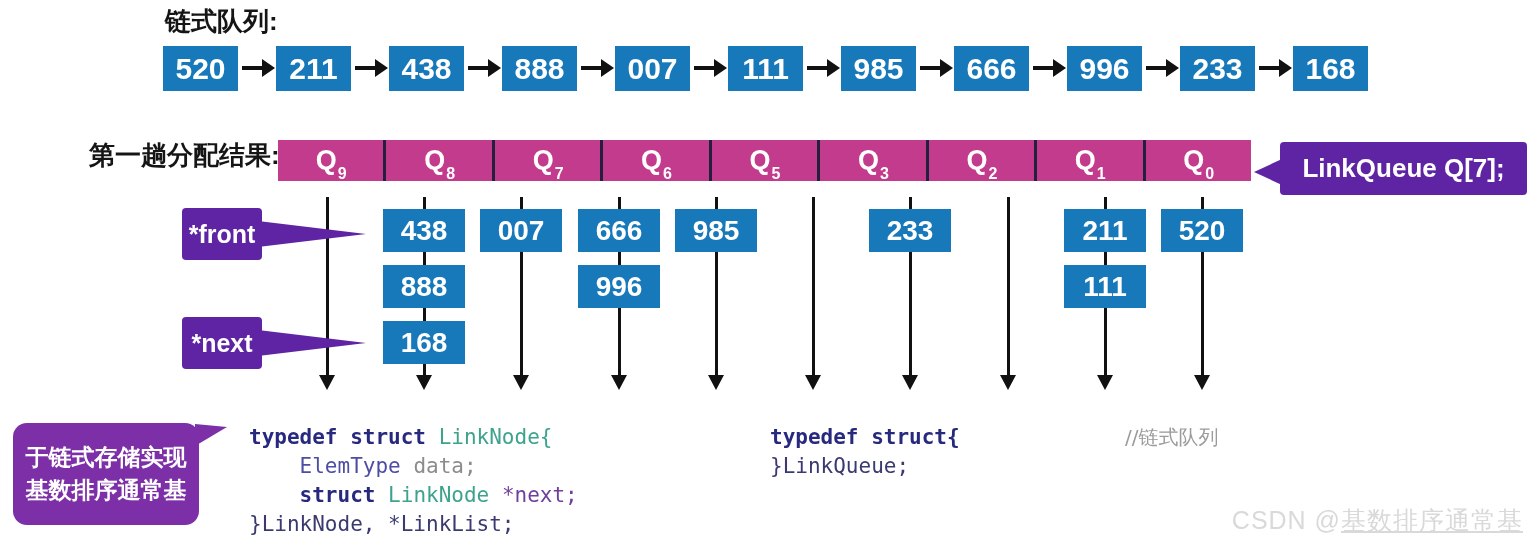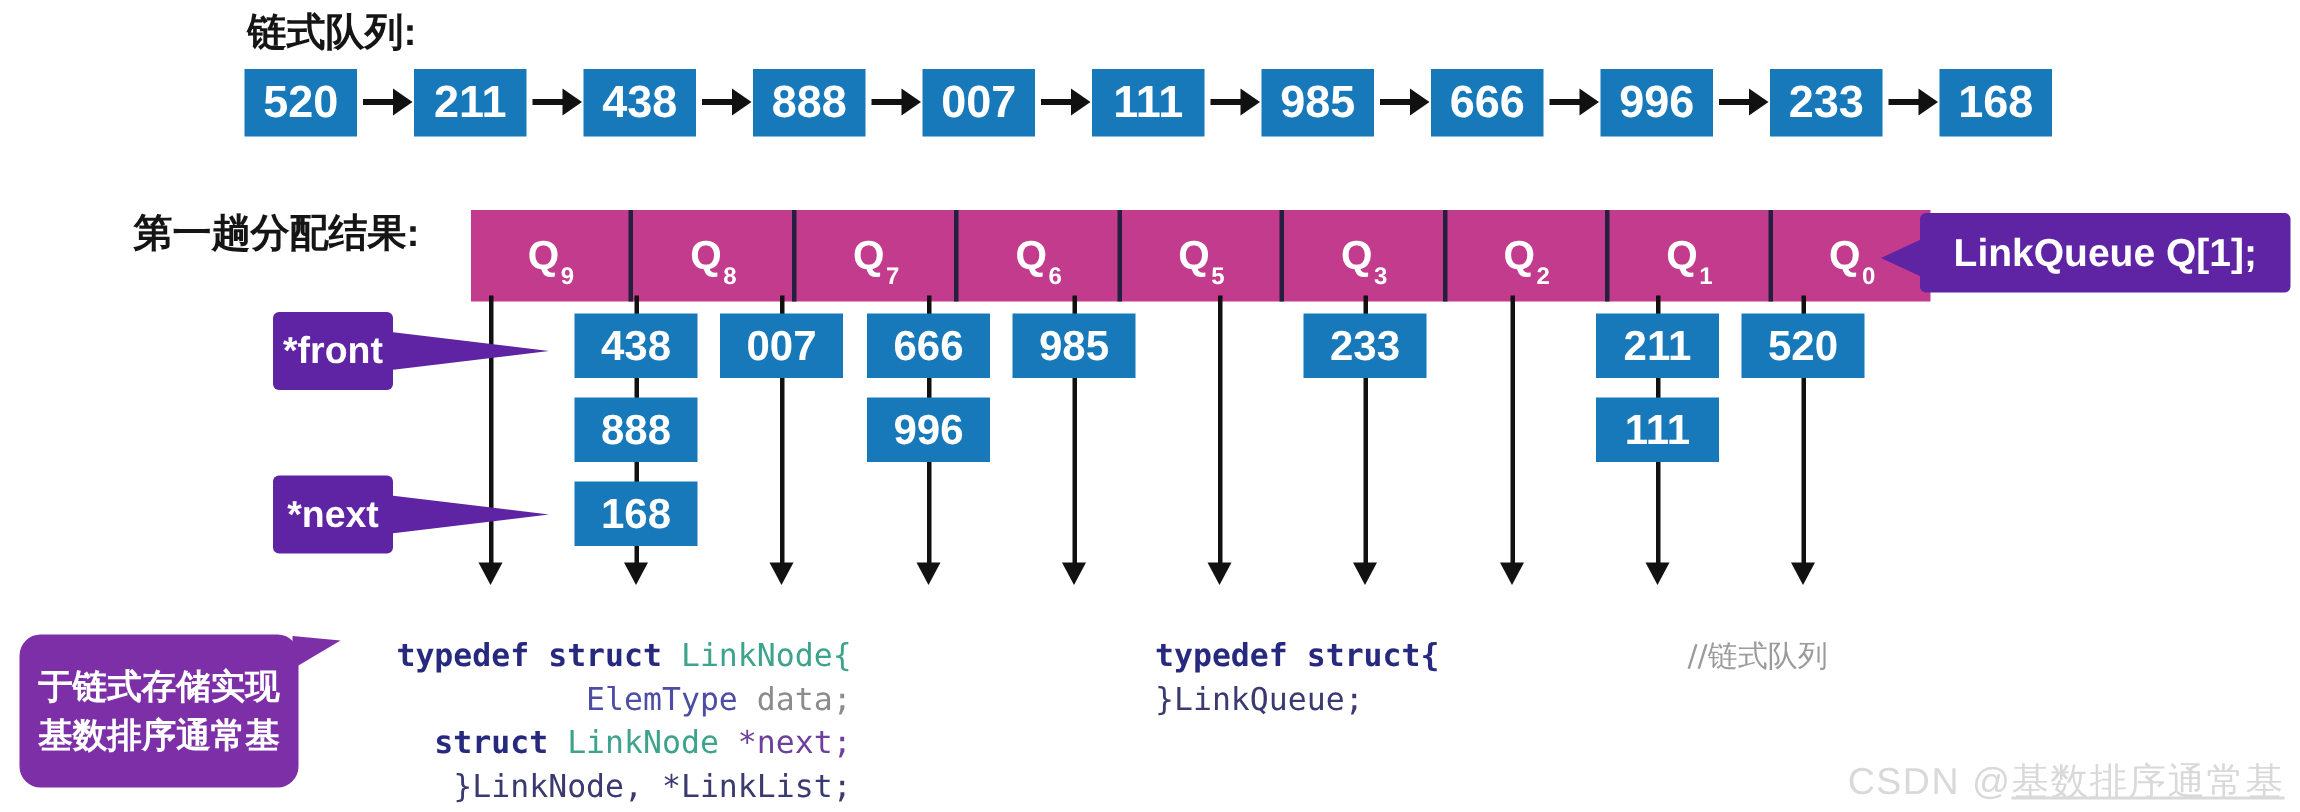--- a/index.html
+++ b/index.html
@@ -14,22 +14,22 @@
   .cn-label{position:absolute;font-size:26px;font-weight:700;color:#151515;white-space:nowrap;}
 
   
   .seq-box{position:absolute;top:46px;width:75px;height:45px;background:var(--blue);
     color:#fff;font-weight:700;font-size:30px;display:flex;align-items:center;justify-content:center;}
   .h-arrow-line{position:absolute;top:66px;height:4px;background:var(--black);}
   .h-arrow-head{position:absolute;top:59px;width:0;height:0;border-top:9px solid transparent;
     border-bottom:9px solid transparent;border-left:13px solid var(--black);}
 
   
-  #queue-bar{position:absolute;left:278px;top:140px;width:973px;height:61px;background:var(--magenta);
-    display:flex;margin-left:36px;}
+  #queue-bar{position:absolute;left:278px;top:140px;width:973px;height:41px;background:var(--magenta);
+    display:flex;}
   .q-cell{flex:1;display:flex;align-items:center;justify-content:center;color:#fff;
     font-weight:700;font-size:27px;border-right:3px solid #241f3d;}
   .q-cell:last-child{border-right:none;}
   .q-cell sub{font-size:16px;line-height:0;position:relative;top:4px;left:1px;}
 
   
   .v-line{position:absolute;width:3px;background:var(--black);}
   .v-head{position:absolute;width:0;height:0;border-left:8px solid transparent;
     border-right:8px solid transparent;border-top:15px solid var(--black);}
   .val-box{position:absolute;width:82px;height:43px;background:var(--blue);color:#fff;
@@ -51,21 +51,21 @@
 
   #note-box{position:absolute;left:13px;top:423px;width:186px;height:102px;background:var(--note);
     border-radius:14px;color:#fff;font-weight:700;font-size:23px;line-height:1.45;
     display:flex;flex-direction:column;align-items:center;justify-content:center;z-index:4;text-align:center;}
   #note-tip{position:absolute;left:195px;top:424px;width:0;height:0;border-top:3px solid transparent;
     border-bottom:19px solid transparent;border-left:32px solid var(--note);z-index:4;}
 
   
   .code{position:absolute;font-family:"DejaVu Sans Mono","Liberation Mono",monospace;
     font-size:21px;line-height:29px;white-space:pre;color:var(--plain);}
-  #code-left{left:239px;top:423px;text-align:right;}
+  #code-left{left:249px;top:423px;}
   #code-right{left:770px;top:423px;}
   .code .line{position:relative;height:29px;}
   .tok-kw{color:var(--kw);font-weight:700;}
   .tok-type{color:var(--type);}
   .tok-id{color:var(--id);}
   .tok-ptr{color:var(--ptr);}
   .tok-plain{color:var(--plain);}
   .tok-var{color:var(--var);}
   .cmt{position:absolute;left:355px;top:0;color:var(--comment);
     font-family:"DejaVu Sans","Liberation Sans",sans-serif;font-size:20px;white-space:nowrap;}
@@ -186,21 +186,21 @@
   </div>
   <div class="spike" id="front-spike"></div>
 
   <div class="callout" id="rear-box">
     <span>*next</span>
   </div>
   <div class="spike" id="rear-spike"></div>
 
   <div id="linkqueue-tip"></div>
   <div class="callout" id="linkqueue-box">
-    <span>LinkQueue Q[1];</span>
+    <span>LinkQueue Q[7];</span>
   </div>
 
   <div id="note-box">
     <span>于链式存储实现</span>
     <span>基数排序通常基</span>
   </div>
   <div id="note-tip"></div>
 
   <div class="code" id="code-left"><div class="line"><span class="tok-kw">typedef struct </span><span class="tok-type">LinkNode{</span></div><div class="line"><span class="tok-plain">    </span><span class="tok-id">ElemType </span><span class="tok-var">data;</span></div><div class="line"><span class="tok-plain">    </span><span class="tok-kw">struct </span><span class="tok-type">LinkNode </span><span class="tok-ptr">*next;</span></div><div class="line"><span class="tok-plain">}LinkNode, *LinkList;</span></div></div>
   <div class="code" id="code-right"><div class="line"><span class="tok-kw">typedef struct{</span><span class="cmt">//链式队列</span></div><div class="line"><span class="tok-plain">}LinkQueue;</span></div></div>

